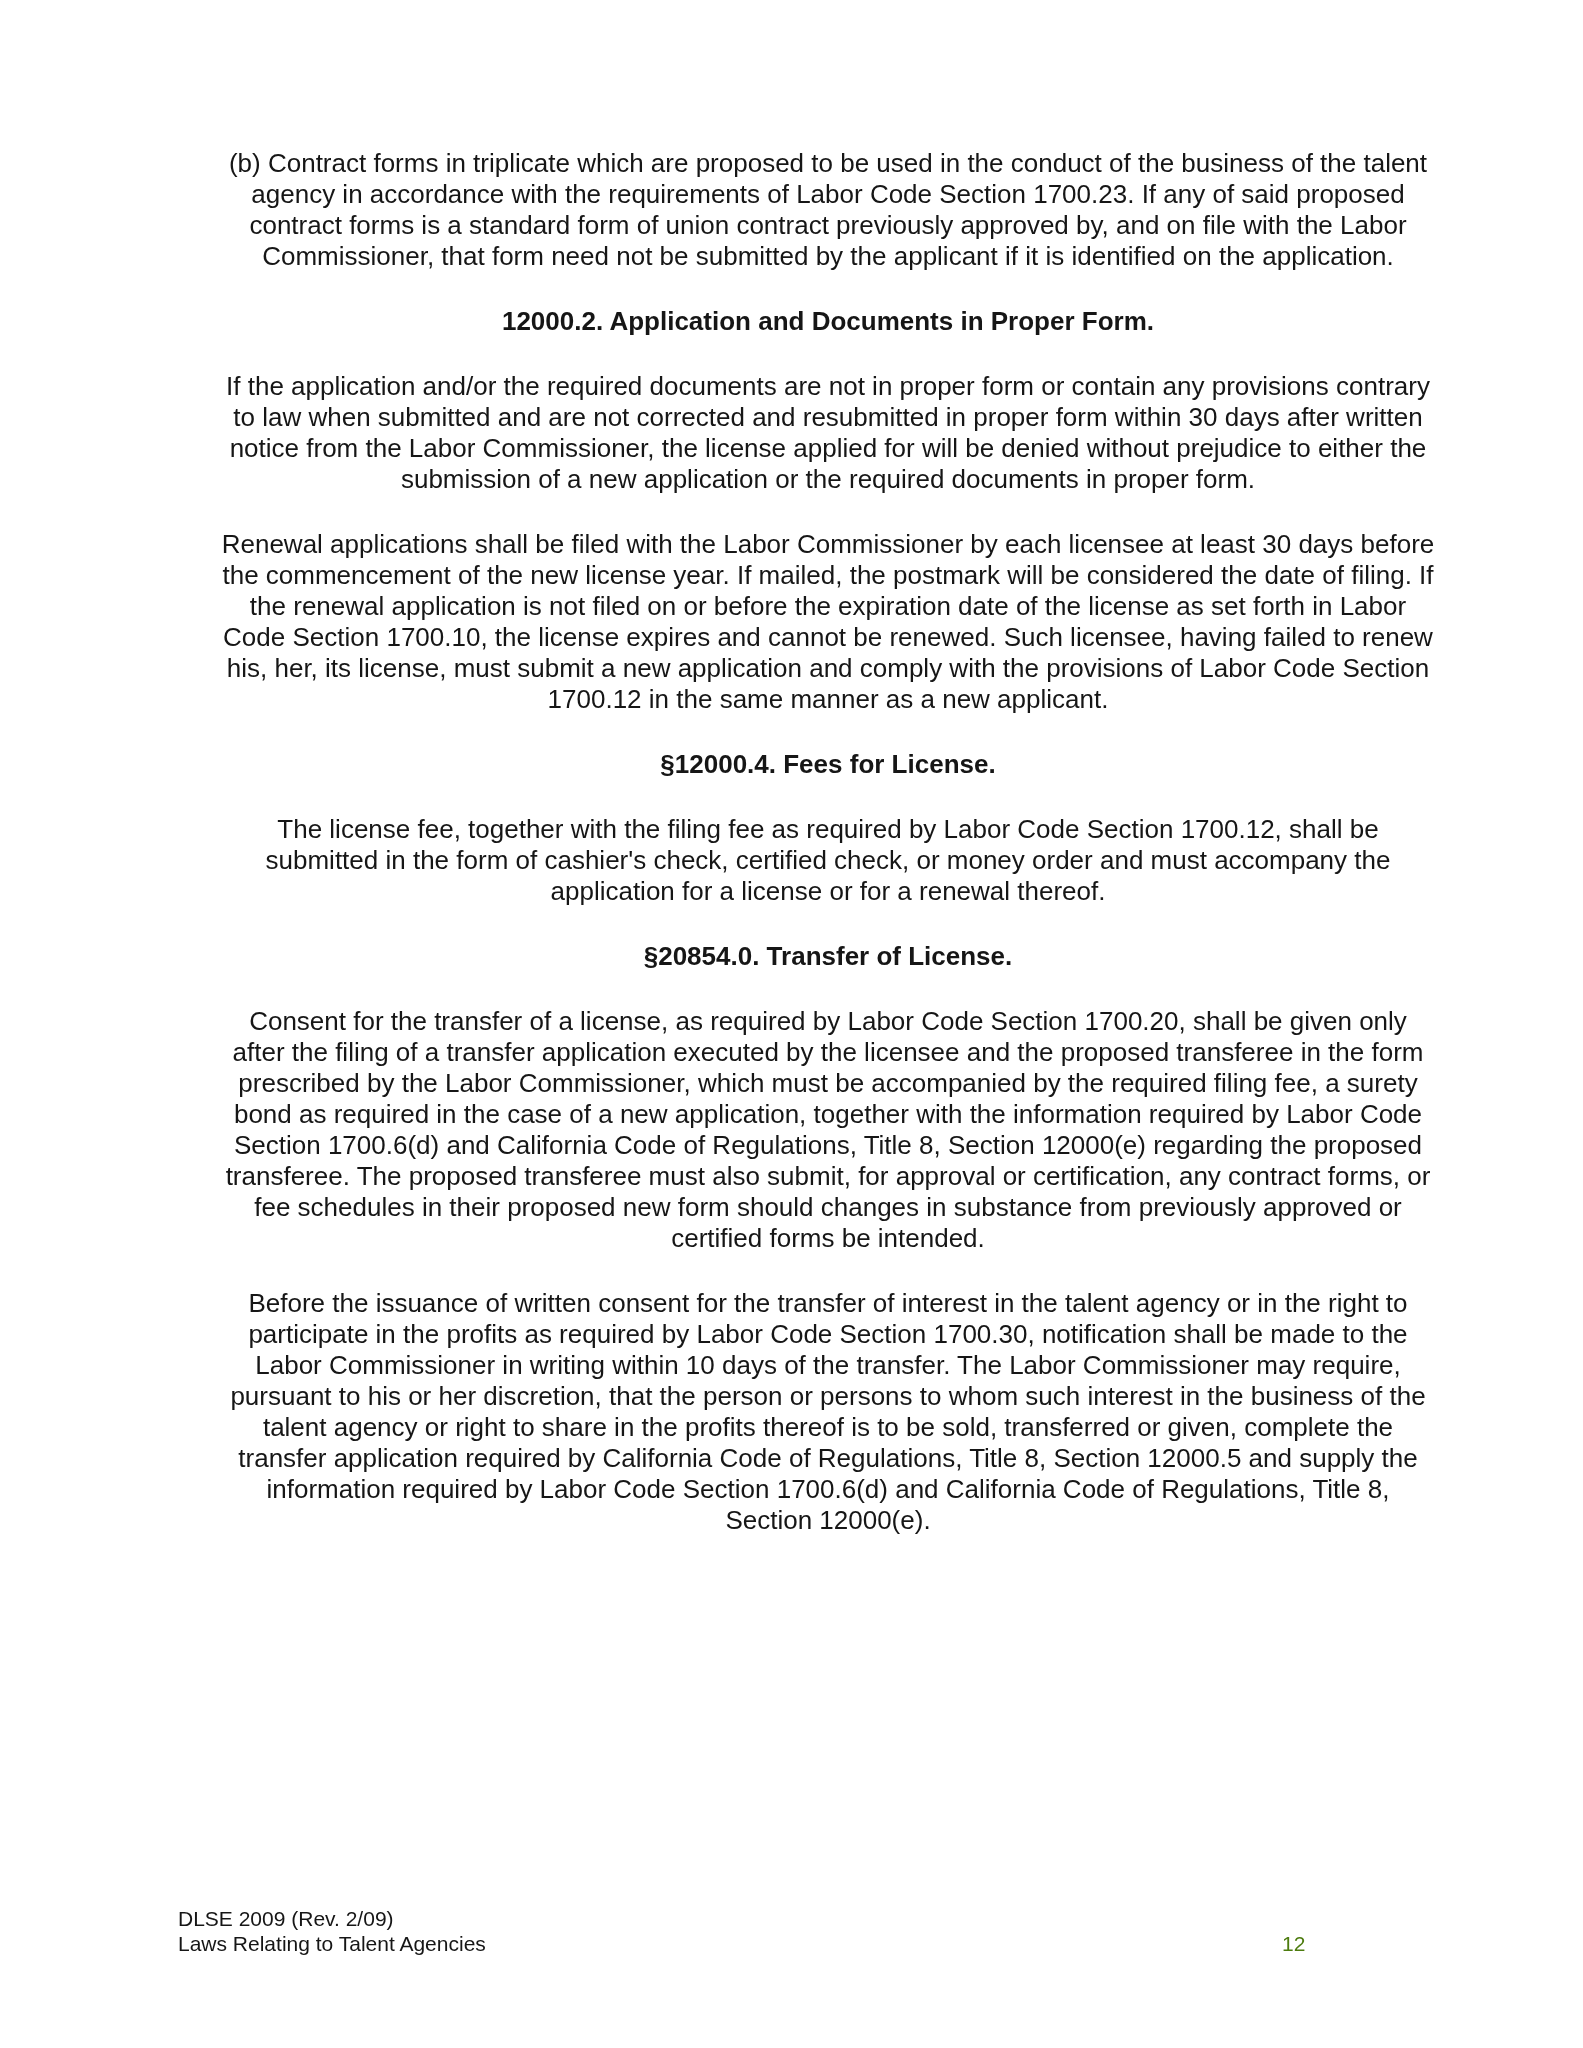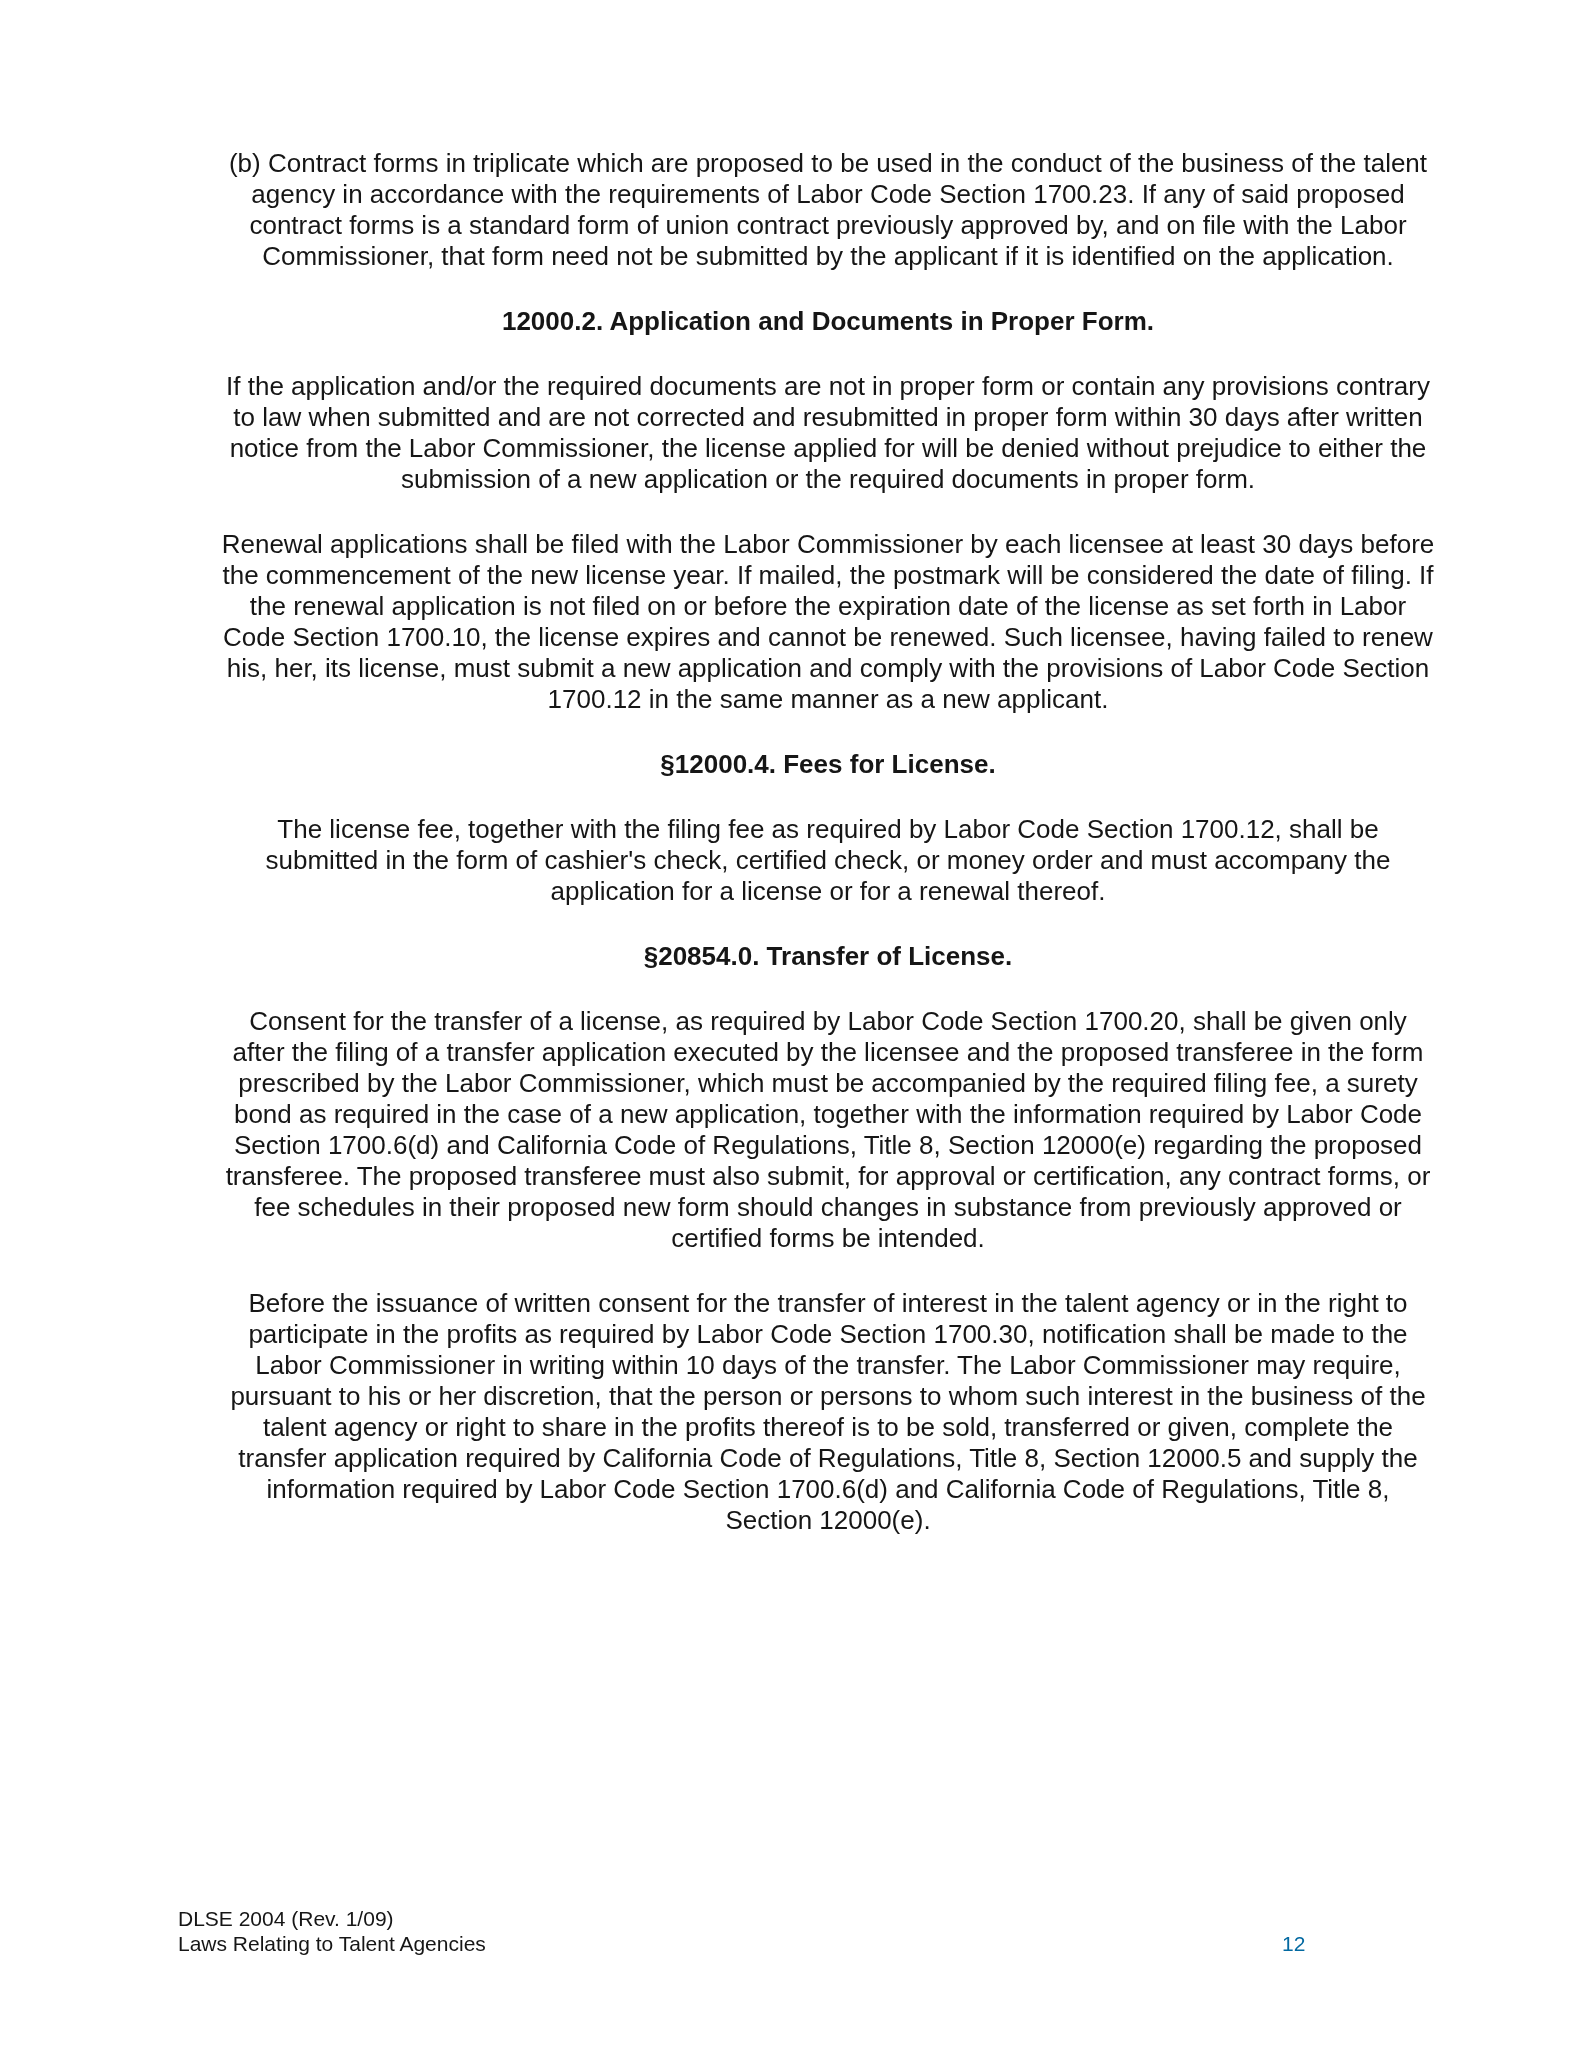--- a/index.html
+++ b/index.html
@@ -45,21 +45,21 @@
     line-height: 25px;
     color: #161616;
   }
 
   .page-number {
     position: absolute;
     left: 1282px;
     top: 1931px;
     font-size: 21px;
     line-height: 25px;
-    color: #0369a1;
+    color: #4d7c0f;
   }
 </style>
 </head>
 <body>
 
 <div class="page">
 
   <main class="content">
     <p class="block para">(b) Contract forms in triplicate which are proposed to be used in the conduct of the business of the talent
 agency in accordance with the requirements of Labor Code Section 1700.23. If any of said proposed
@@ -104,19 +104,19 @@
 participate in the profits as required by Labor Code Section 1700.30, notification shall be made to the
 Labor Commissioner in writing within 10 days of the transfer. The Labor Commissioner may require,
 pursuant to his or her discretion, that the person or persons to whom such interest in the business of the
 talent agency or right to share in the profits thereof is to be sold, transferred or given, complete the
 transfer application required by California Code of Regulations, Title 8, Section 12000.5 and supply the
 information required by Labor Code Section 1700.6(d) and California Code of Regulations, Title 8,
 Section 12000(e).</p>
   </main>
 
   <footer class="page-footer">
-    <div>DLSE 2004 (Rev. 1/09)</div>
+    <div>DLSE 2009 (Rev. 2/09)</div>
     <div>Laws Relating to Talent Agencies</div>
   </footer>
 
   <div class="page-number">12</div>
 
 </div>
 
 </body></html>

